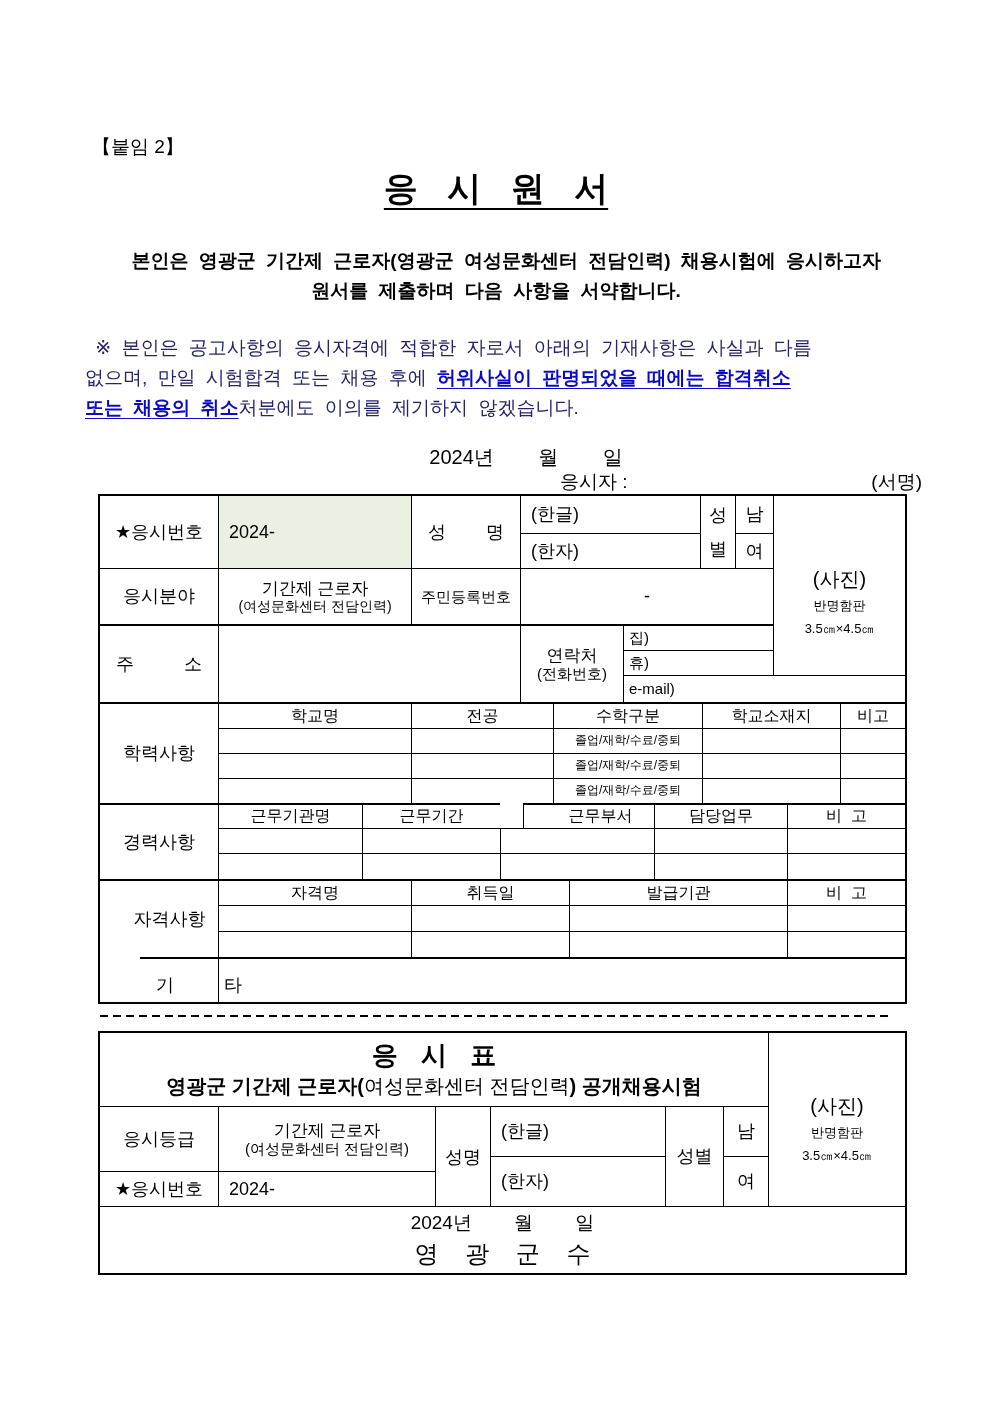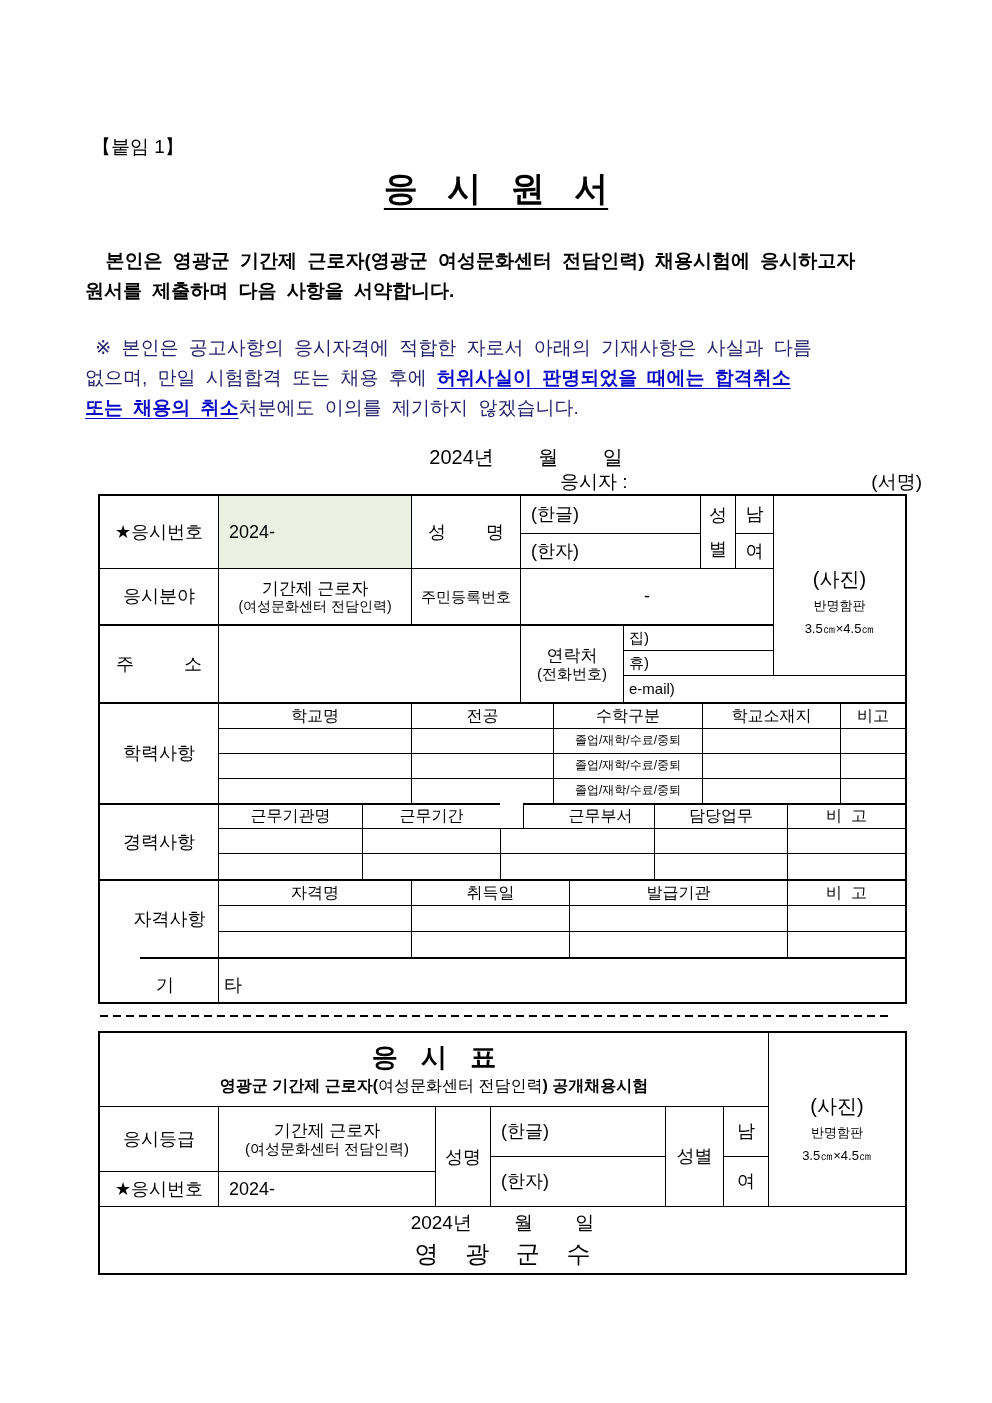--- a/index.html
+++ b/index.html
@@ -26,41 +26,41 @@
   .green { background:var(--green_cell,#eaf1e3); }
   .f12{font-size:12px} .f14{font-size:14px} .f15{font-size:15px}
   .f16{font-size:16px} .f17{font-size:17px} .f18{font-size:18px}
   .attachment { left:92px; top:134px; font-size:19px; font-weight:500; }
   .doc-title {
     left:0; right:0; top:166px; text-align:center;
     font-size:34px; font-weight:bold; word-spacing:20px;
     text-decoration:underline; text-decoration-thickness:2px; text-underline-offset:8px;
   }
   .para { left:85px; width:822px; font-size:19px; line-height:30px; word-spacing:5px; }
-  .pledge { top:246px; font-weight:bold; }
+  .pledge { top:246px; font-weight:bold;text-align:center; }
   .notice { top:333px; color:var(--notice,#24246e); }
   .hl { color:var(--highlight,#0a0ac8); font-weight:bold; text-decoration:underline; text-underline-offset:4px; }
   .dateline { left:60px; right:0; top:444px; text-align:center; font-size:20px; }
   .signline { left:560px; top:469px; width:362px; display:flex; justify-content:space-between; font-size:19px; }
   .dash {
     left:100px; top:1015px; width:792px; height:2px;
     background:repeating-linear-gradient(90deg,#000 0 8px,transparent 8px 13px);
   }
   .photo-t { font-size:20px; }
   .photo-s { font-size:13px; margin-top:8px; }
   .slip-title { font-size:26px; font-weight:bold; word-spacing:16px;text-align:right; }
-  .slip-sub { font-size:16px; margin-top:4px; }
+  .slip-sub { font-size:20px; margin-top:4px; }
   .slip-sub .b { font-weight:bold; }
   .slip-date { font-size:19px; }
   .slip-issuer { font-size:24px; font-weight:500; margin-top:6px; }
 </style>
 </head>
 <body>
 
-<div class="abs attachment pre">【붙임 1】</div>
+<div class="abs attachment pre">【붙임 2】</div>
 <div class="abs doc-title pre">응 시 원 서</div>
 
 <div class="abs para pledge">
   <div class="pre">  본인은 영광군 기간제 근로자(영광군 여성문화센터 전담인력) 채용시험에 응시하고자</div>
   <div class="pre">원서를 제출하며 다음 사항을 서약합니다.</div>
 </div>
 
 <div class="abs para notice">
   <div class="pre"> ※ 본인은 공고사항의 응시자격에 적합한 자로서 아래의 기재사항은 사실과 다름</div>
   <div class="pre"><span>없으며, 만일 시험합격 또는 채용 후에 </span><span class="hl">허위사실이 판명되었을 때에는 합격취소</span></div>

